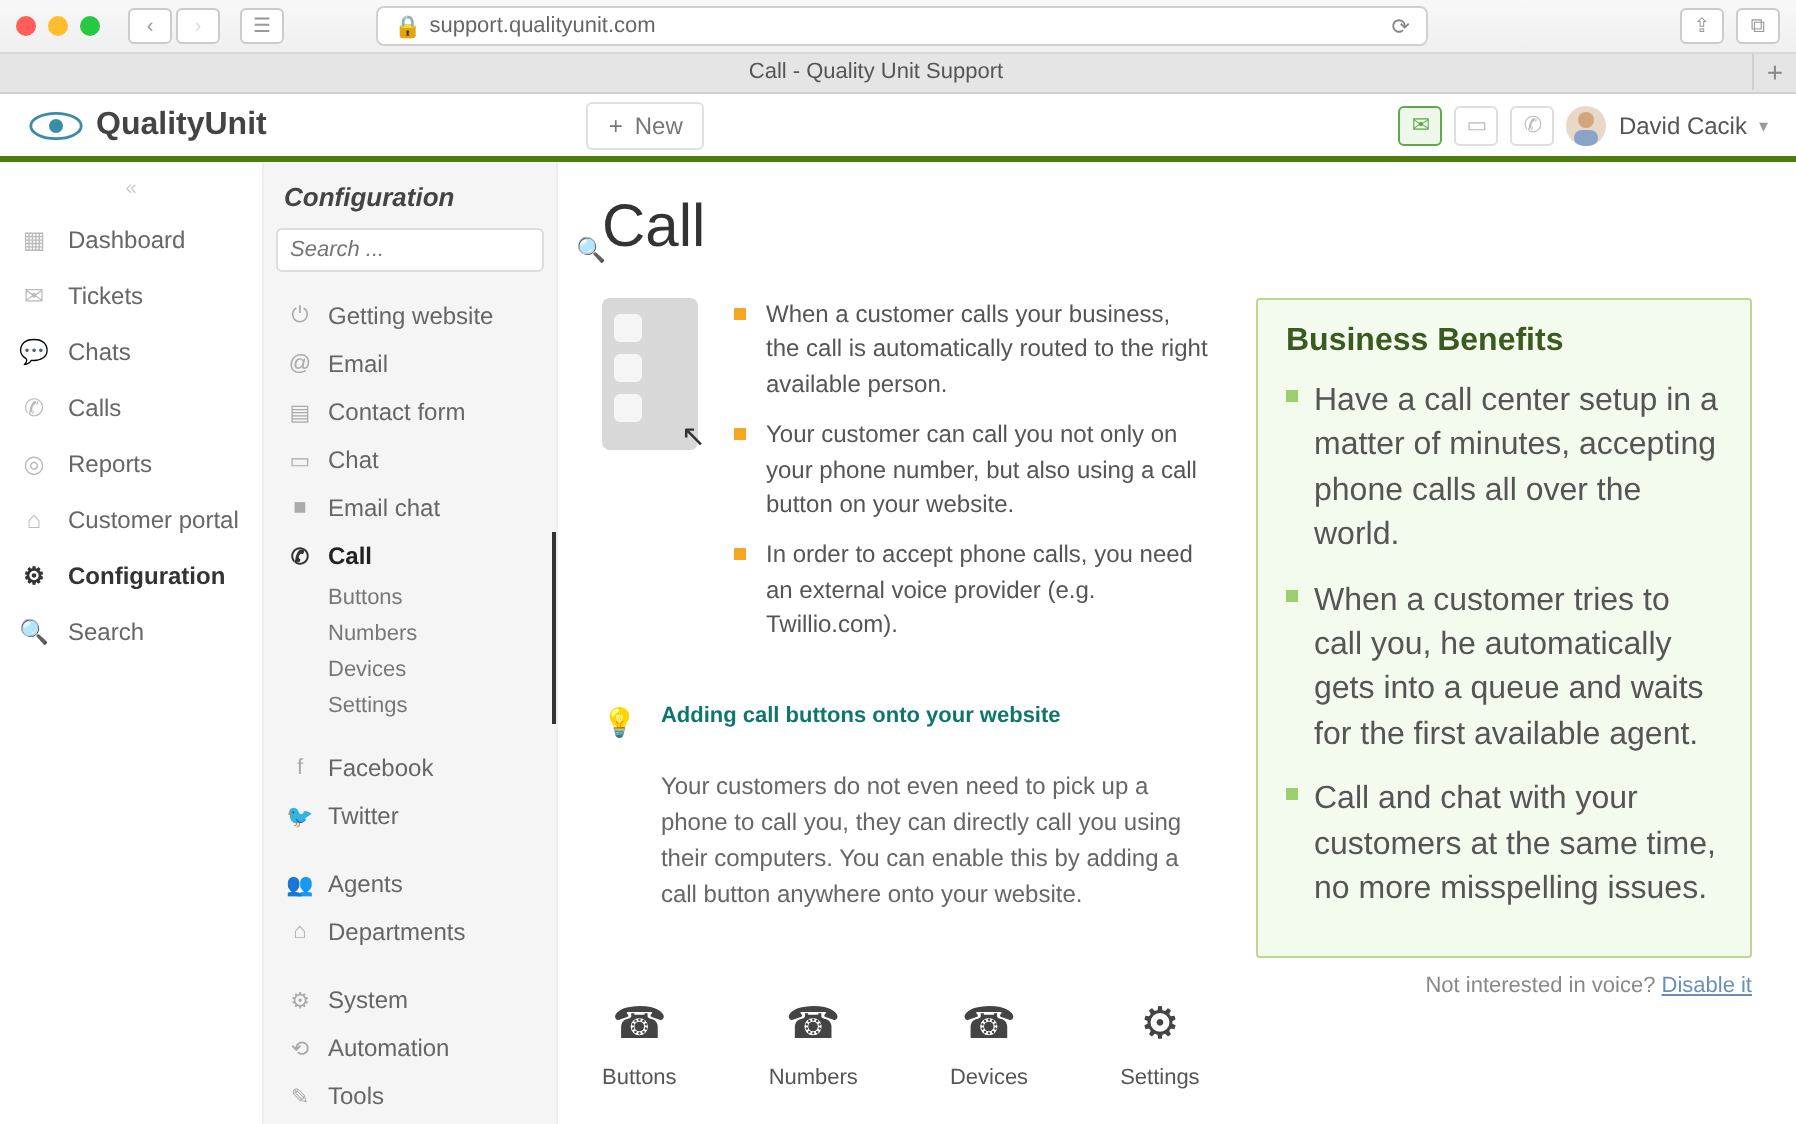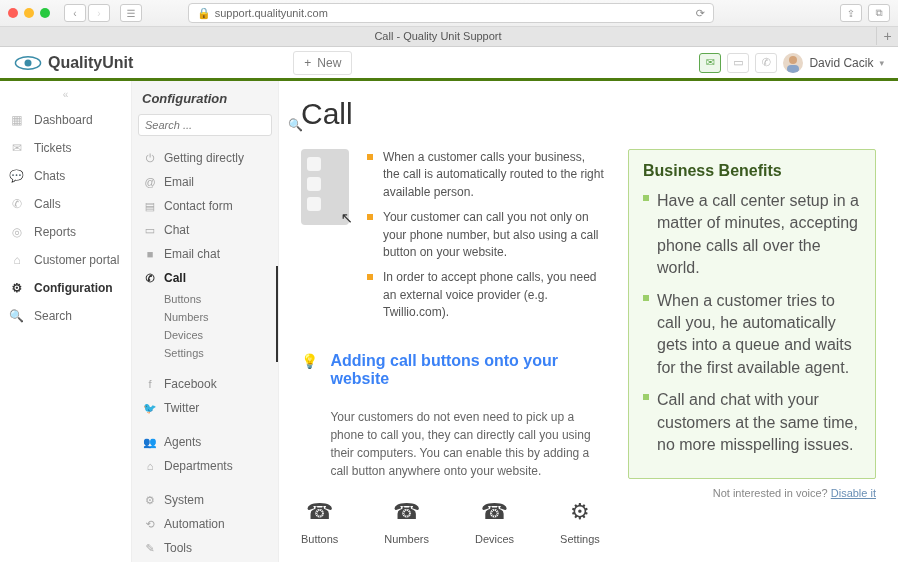--- a/index.html
+++ b/index.html
@@ -73,21 +73,21 @@
 .bullets li::before { content: ""; width: 6px; height: 6px; background: #f5a623; flex-shrink: 0; margin-top: 5px; }
 
 .benefits-box { width: 248px; border: 1px solid #b8d98e; background: #f3faee; border-radius: 2px; padding: 12px 14px; font-size: 16px; flex-shrink: 0; }
 .benefits-title { font-weight: 700; color: #3a5a1f; margin-bottom: 10px; }
 .benefits-box ul { list-style: none; }
 .benefits-box li { display: flex; gap: 8px; color: #555; line-height: 1.4; margin-bottom: 10px; }
 .benefits-box li::before { content: ""; width: 6px; height: 6px; background: #9ccf6b; flex-shrink: 0; margin-top: 5px; }
 
 .tip-row { display: flex; gap: 12px; margin-top: 22px; align-items: flex-start; }
 .tip-icon { color: #c8c8c8; font-size: 14px; margin-top: 1px; }
-.tip-title { font-weight: 700; color: #3b82f6; font-size: 16px; margin-bottom: 4px; }
+.tip-title { font-weight: 700; color: #0f766e; font-size: 11px; margin-bottom: 4px; }
 .tip-body { font-size: 12px; color: #666; line-height: 1.5; max-width: 340px; margin-top: 20px; }
 
 .disable-row { text-align: right; font-size: 11px; color: #888; margin-top: 8px; }
 .disable-row a { color: #6a8fb5; text-decoration: underline; }
 
 .quick-links-label { font-size: 12px; color: #555; margin-top: 26px; margin-bottom: 10px; }
 .ql-row { display: flex; gap: 46px; }
 .ql-item { display: flex; flex-direction: column; align-items: center; gap: 8px; font-size: 11px; color: #555; cursor: pointer; }
 .ql-icon { font-size: 22px; color: #444; height: 26px; display: flex; align-items: center; }
 </style>
@@ -189,21 +189,21 @@
 
   <div class="config-col">
     <div class="config-title">Configuration</div>
     <div class="search-wrap">
       <input placeholder="Search ..." style="">
       <span style="color:#555">🔍</span>
     </div>
 
     <div class="cfg-item">
         <span class="ci-icon">⏻</span>
-        <span>Getting directly</span>
+        <span>Getting website</span>
       </div>
     <div class="cfg-item">
         <span class="ci-icon">@</span>
         <span>Email</span>
       </div>
     <div class="cfg-item">
         <span class="ci-icon">▤</span>
         <span>Contact form</span>
       </div>
     <div class="cfg-item">

